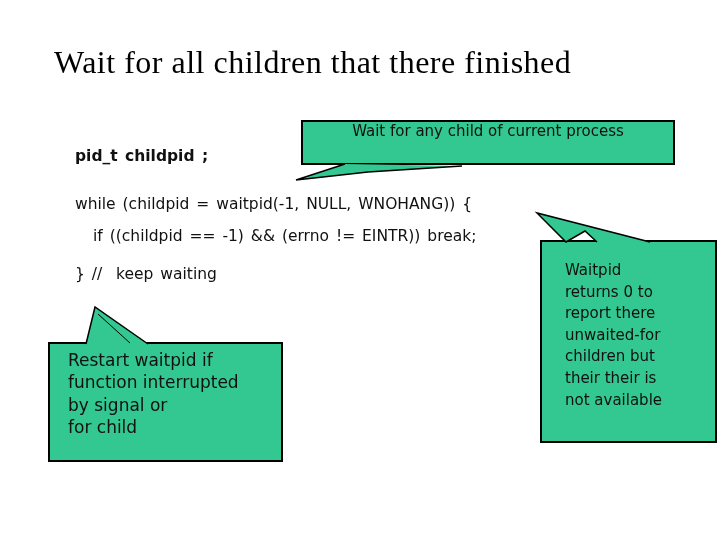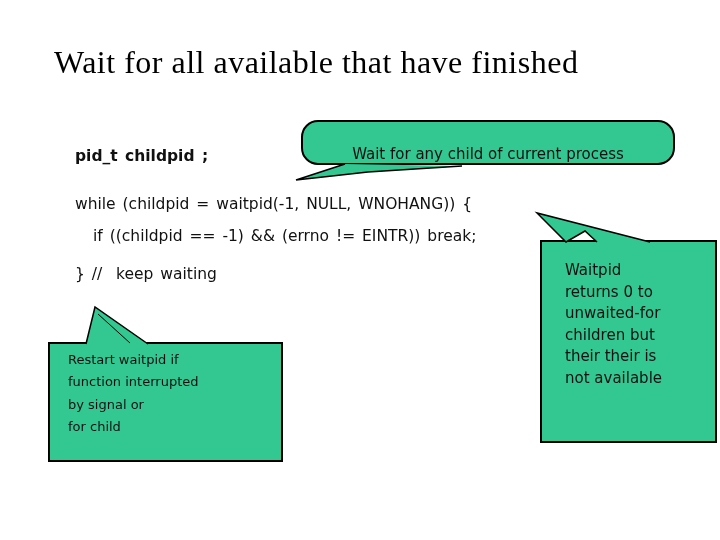--- a/index.html
+++ b/index.html
@@ -37,30 +37,29 @@
     position: absolute;
     background: var(--callout-fill, #33C792);
     border: 2px solid var(--callout-border, #000000);
     box-sizing: border-box;
     color: var(--text, #111111);
   }
   #callout-top {
     left: 301px; top: 120px;
     width: 374px; height: 45px;
     display: flex;
-    align-items: flex-end;
+    align-items: flex-start;
     justify-content: center;
     font-size: 15px;
-    border-radius: 17px;
   }
   #callout-bottom-left {
     left: 48px; top: 342px;
     width: 235px; height: 120px;
     padding: 5px 0 0 18px;
-    font-size: 13px;
+    font-size: 17px;
     line-height: 22.4px;
   }
   #callout-right {
     left: 540px; top: 240px;
     width: 177px; height: 203px;
     padding: 18px 6px 0 23px;
     font-size: 15px;
     line-height: 21.6px;
   }
   #tails-layer {
@@ -78,21 +77,21 @@
     fill: none;
     stroke: var(--callout-border, #000000);
     stroke-width: 1;
   }
 </style>
 </head>
 <body>
 
 <div id="canvas">
 
-  <div class="slide-title">Wait for all available that have finished</div>
+  <div class="slide-title">Wait for all children that there finished</div>
 
   <div id="code-line-1" class="code-line">pid_t childpid ;</div>
 
   <div id="code-line-2" class="code-line">while (childpid = waitpid(-1, NULL, WNOHANG)) {</div>
 
   <div id="code-line-3" class="code-line">if ((childpid == -1) &amp;&amp; (errno != EINTR)) break;</div>
 
   <div id="code-line-4" class="code-line">} //  keep waiting</div>
 
   <div id="callout-top" class="callout">
@@ -102,20 +101,21 @@
   <div id="callout-bottom-left" class="callout">
       <div>Restart waitpid if</div>
       <div>function interrupted</div>
       <div>by signal or</div>
       <div>for child</div>
     </div>
 
   <div id="callout-right" class="callout">
       <div>Waitpid</div>
       <div>returns 0 to</div>
+      <div>report there</div>
       <div>unwaited-for</div>
       <div>children but</div>
       <div>their their is</div>
       <div>not available</div>
     </div>
 
   <svg id="tails-layer" viewBox="0 0 720 540" xmlns="http://www.w3.org/2000/svg">
 
     <path class="tail" d="M 345 164 L 296 180 L 368 172 L 462 166"></path>
 

